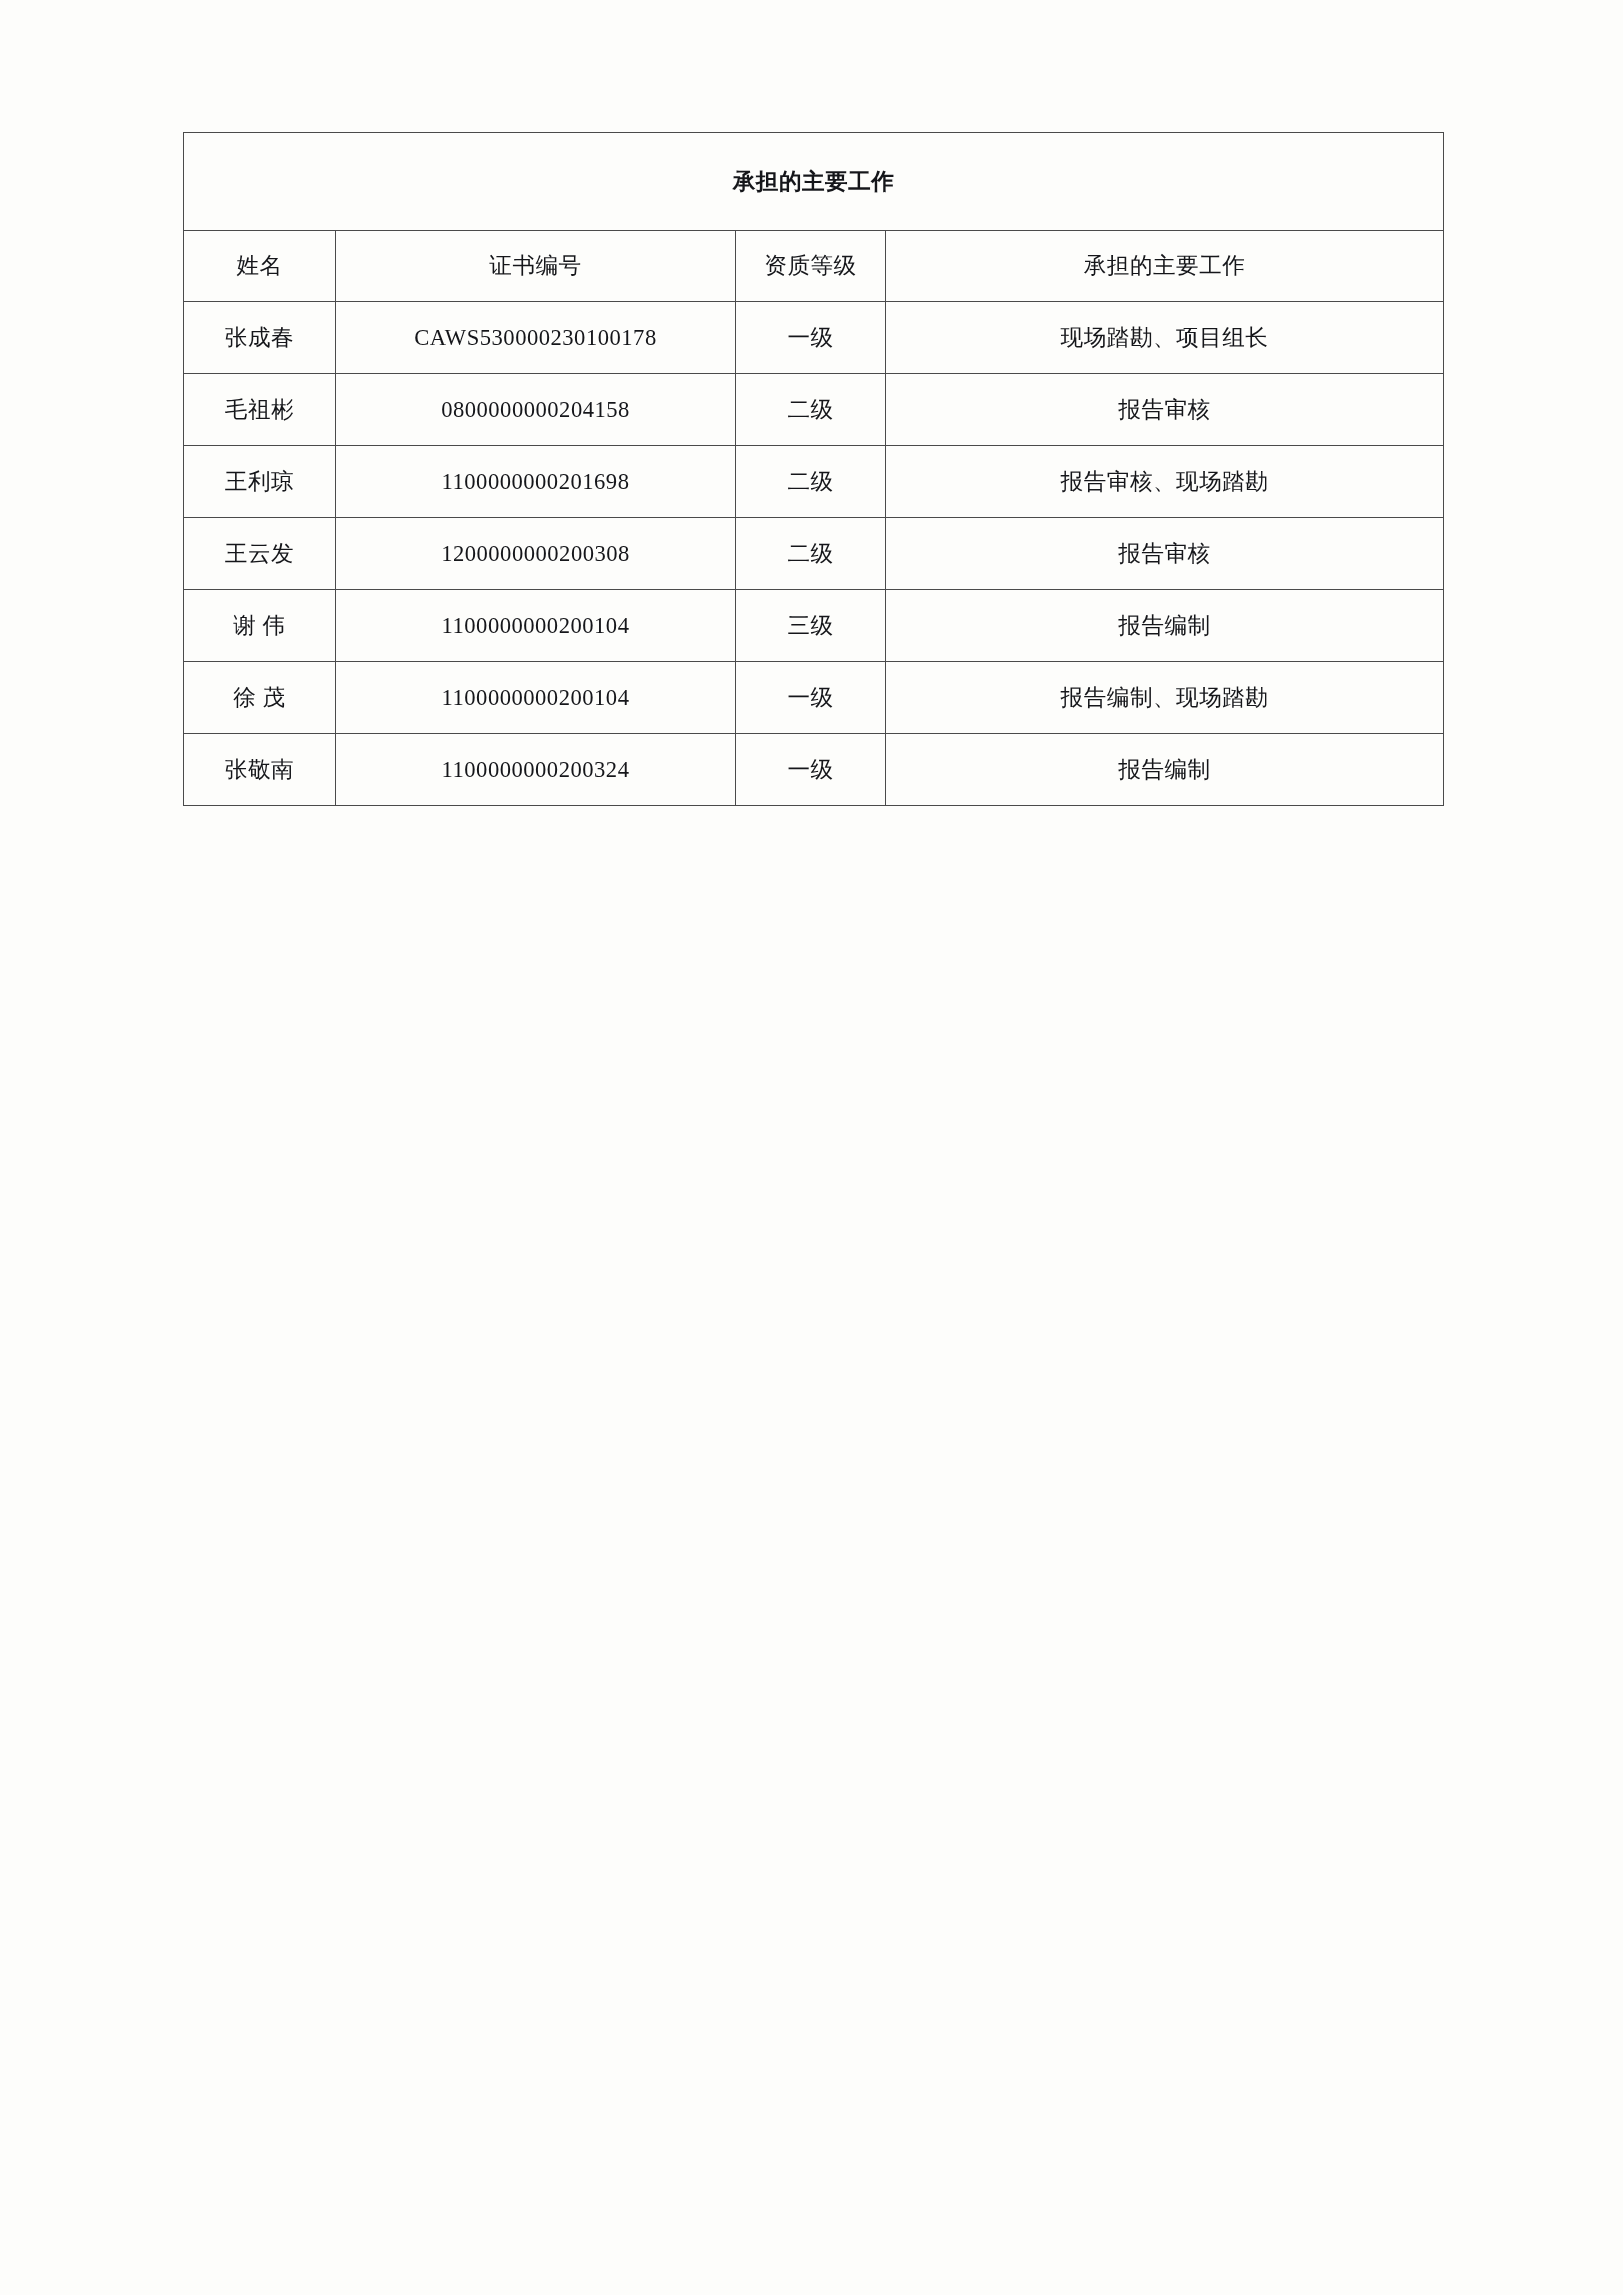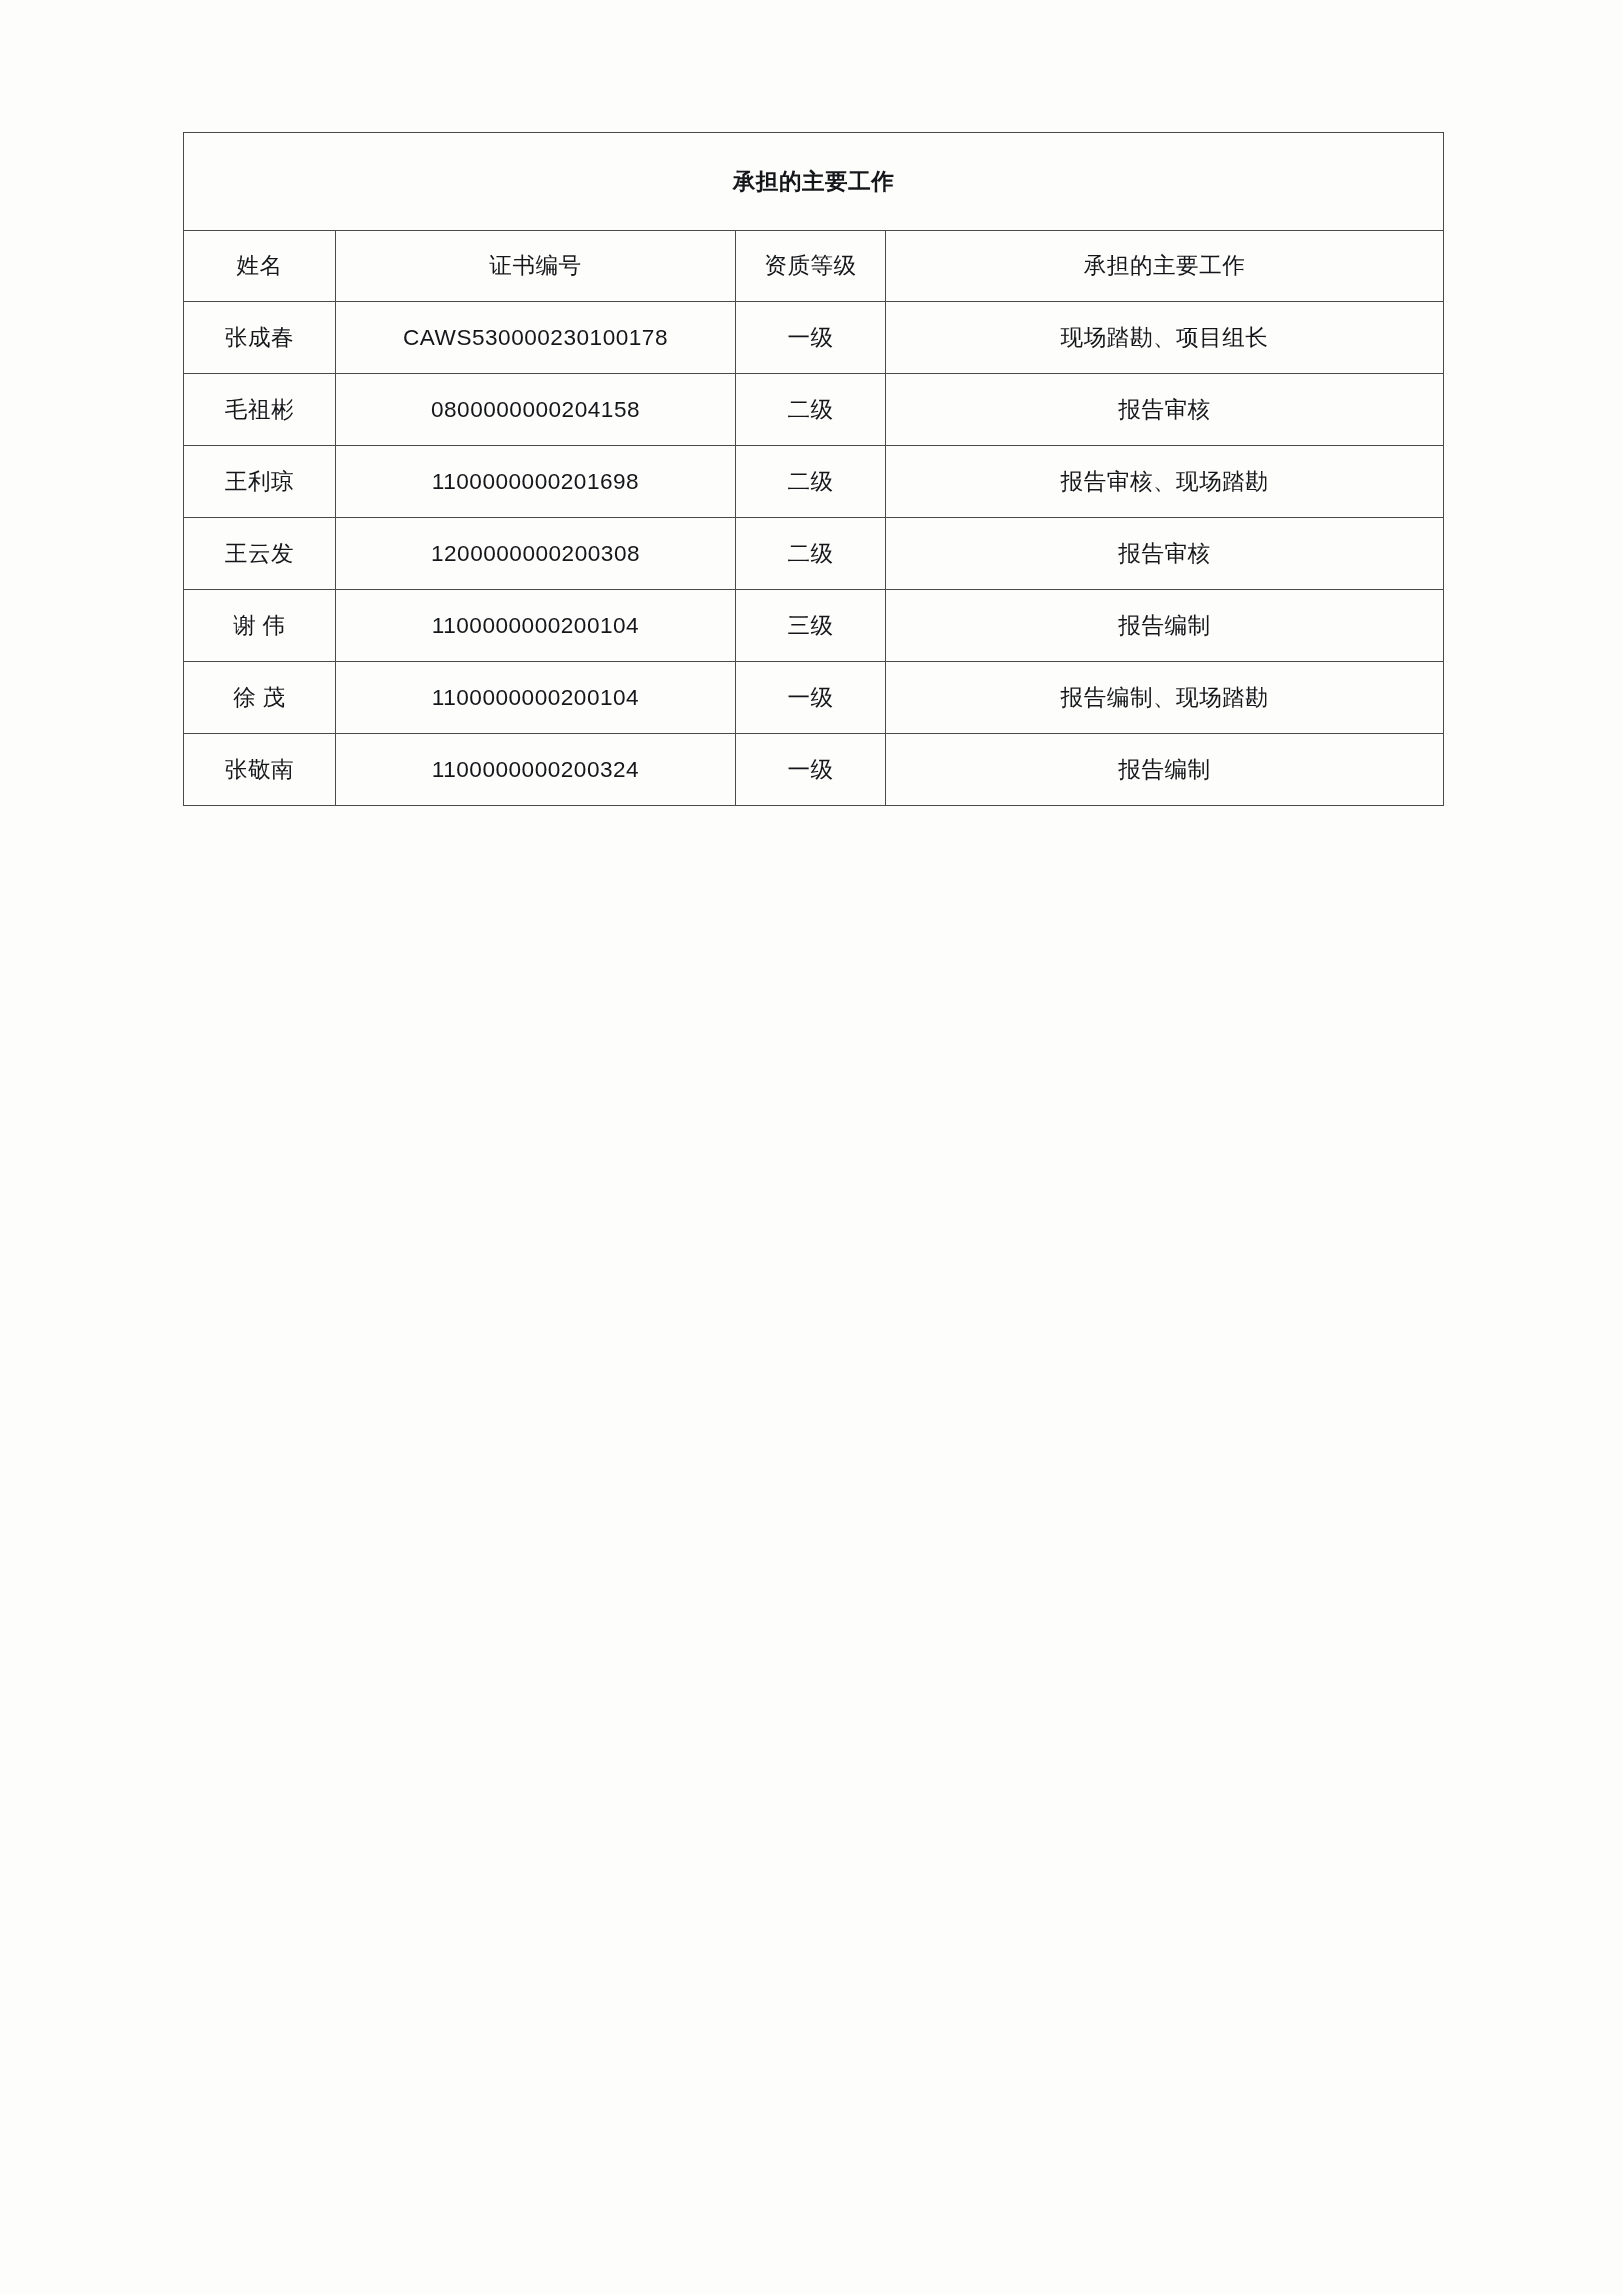--- a/index.html
+++ b/index.html
@@ -61,21 +61,21 @@
   .col-level { width: 150px; }
   .col-work { width: 558px; }
 
   .cell-name {
     font-size: 23px;
     letter-spacing: 1.5px;
   }
   .cell-cert {
     font-size: 22px;
     letter-spacing: 0.2px;
-    font-family: Liberation Sans, sans-serif;
+    font-family: Liberation Serif, serif;
   }
   .cell-level {
     font-size: 22.6px;
     letter-spacing: 1px;
   }
   .cell-work {
     font-size: 22.6px;
     letter-spacing: 1px;
   }
   .spaced {

